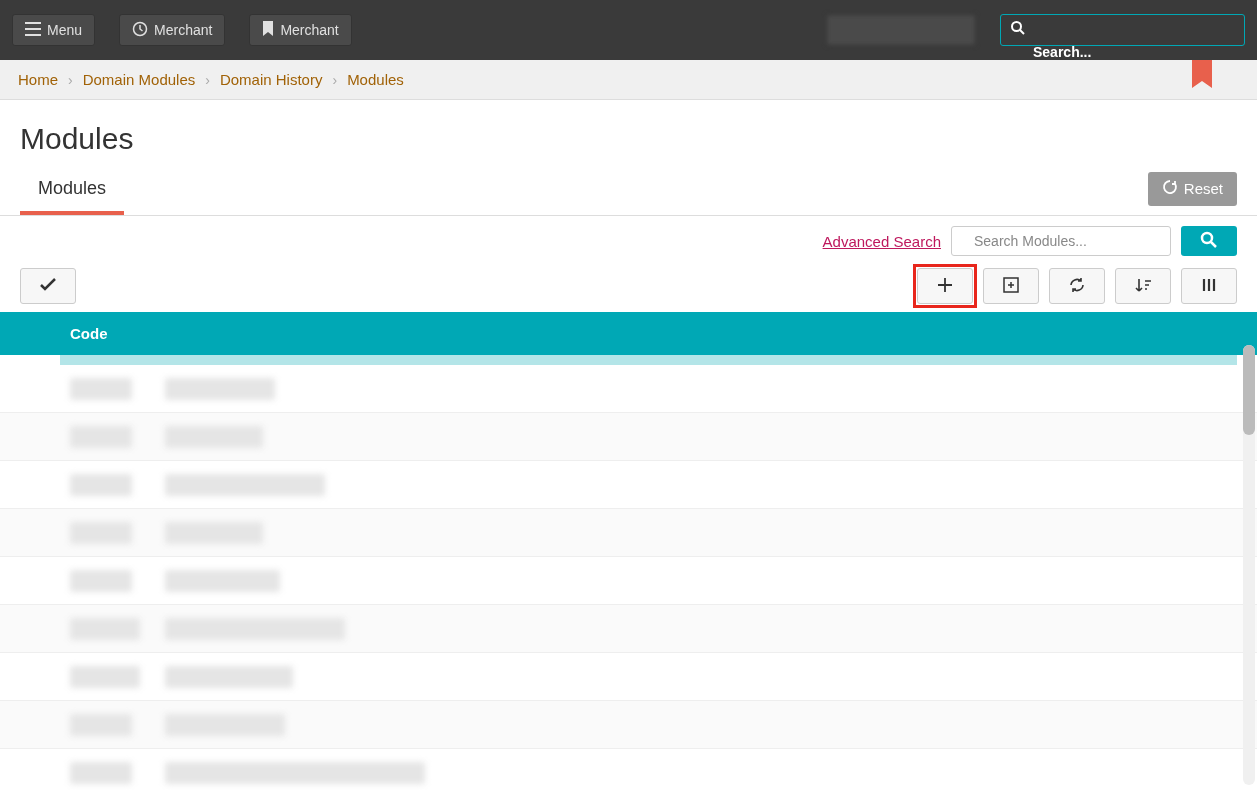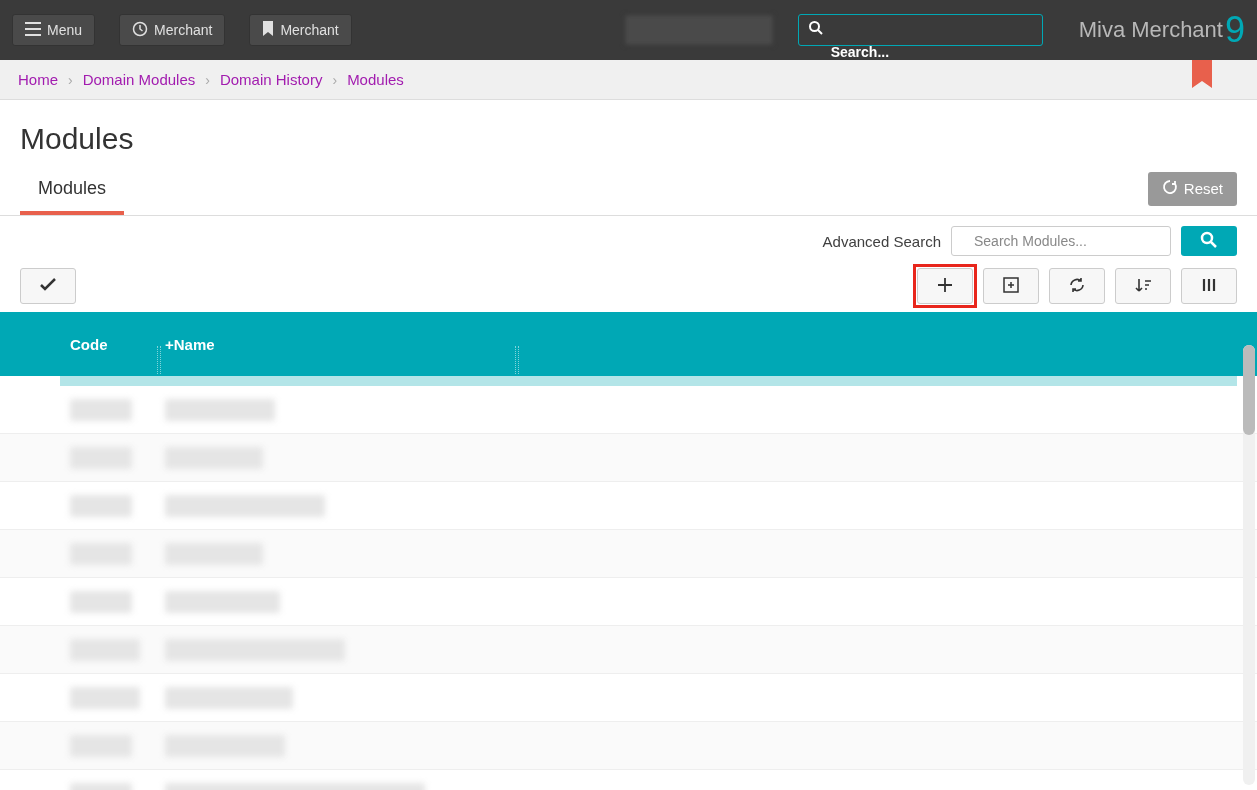--- a/index.html
+++ b/index.html
@@ -11,50 +11,50 @@
 .topbar-spacer { flex: 1; }
 .topbar-blurred { background: #4a4a4a; border: 1px solid #333; width: 150px; height: 32px; border-radius: 3px; filter: blur(2px); }
 .topbar-search { background: #3a3a3a; border: 1px solid #00a8b5; height: 32px; width: 245px; border-radius: 3px; display: flex; align-items: center; padding: 0 10px; color: #fff; gap: 8px; }
 .topbar-search input { background: transparent; border: none; color: #fff; outline: none; font-size: 14px; font-weight: bold; width: 100%; margin-top: 44px; }
 .topbar-search input::placeholder { color: #fff; }
 .logo { color: #b8b8b8; font-size: 22px; font-weight: 300; display: flex; align-items: center; gap: 2px; margin-left: 12px; }
 .logo-9 { color: #00a8b5; font-size: 36px; font-weight: 300; line-height: 0.6; }
 
 
 .breadcrumb-bar { background: #f0f0f0; border-bottom: 1px solid #ddd; height: 40px; display: flex; align-items: center; padding: 0 18px; gap: 10px; position: relative; }
-.breadcrumb-item { color: #a21caf; font-size: 15px; cursor: pointer; }
+.breadcrumb-item { color: #a16207; font-size: 15px; cursor: pointer; }
 .breadcrumb-sep { color: #aaa; font-size: 14px; }
 .bookmark-ribbon { position: absolute; right: 45px; top: 0; width: 20px; height: 28px; background: #e8604c; clip-path: polygon(0 0, 100% 0, 100% 100%, 50% 75%, 0 100%); }
 
 
 .page-header { padding: 22px 20px 10px 20px; }
 .page-title { font-size: 30px; font-weight: 400; color: #333; }
 
 
 .tabs-row { border-bottom: 1px solid #ddd; padding: 0 20px; display: flex; align-items: center; justify-content: space-between; }
 .tab { padding: 12px 18px; font-size: 18px; color: #333; border-bottom: 4px solid #e8604c; cursor: pointer; }
 .reset-btn { background: #999; color: #fff; border: none; height: 34px; padding: 0 14px; border-radius: 3px; display: flex; align-items: center; gap: 6px; font-size: 15px; cursor: pointer; margin-bottom: 4px; }
 
 
 .search-row { display: flex; justify-content: flex-end; align-items: center; padding: 10px 20px 8px; gap: 10px; }
-.adv-search { color: #404040; font-size: 15px; cursor: pointer; }
+.adv-search { color: #be185d; text-decoration: underline; font-size: 15px; cursor: pointer; }
 .search-modules { border: 1px solid #ccc; height: 30px; width: 220px; padding: 0 22px; border-radius: 3px; font-size: 14px; outline: none; }
 .search-modules::placeholder { color: #888; }
 .search-go-btn { background: #00a8b5; border: none; color: #fff; width: 56px; height: 30px; border-radius: 3px; display: flex; align-items: center; justify-content: center; cursor: pointer; }
 
 
 .toolbar-row { display: flex; align-items: center; justify-content: space-between; padding: 4px 20px 8px; }
 .toolbar-left { display: flex; gap: 8px; }
 .toolbar-right { display: flex; gap: 10px; }
 .square-btn { background: #f7f7f7; border: 1px solid #ccc; width: 56px; height: 36px; border-radius: 3px; display: flex; align-items: center; justify-content: center; cursor: pointer; color: #333; }
 .highlighted { position: relative; }
 .highlight-box { position: absolute; border: 3px solid #e8261c; top: -4px; left: -4px; right: -4px; bottom: -4px; pointer-events: none; }
 
 
-.table-header { background: #00a8b5; color: #fff; height: 64px; display: flex; align-items: center; padding: 0 0 0 20px; font-weight: bold; font-size: 15px; position: relative; }
+.table-header { background: #00a8b5; color: #fff; height: 43px; display: flex; align-items: center; padding: 0 0 0 20px; font-weight: bold; font-size: 15px; position: relative; }
 .col-check { width: 50px; }
 .col-code { width: 95px; }
 .col-name { width: 350px; position: relative; }
 .col-sep { position: absolute; left: -8px; top: 10px; height: 28px; width: 4px; border-left: 1px dotted rgba(255,255,255,0.5); border-right: 1px dotted rgba(255,255,255,0.5); }
 
 
 .table-body { background: #fff; }
 .highlight-strip { background: #b3e5e8; height: 10px; margin: 0 20px 0 60px; }
 .table-row { height: 48px; border-bottom: 1px solid #eee; display: flex; align-items: center; padding: 0 0 0 20px; }
 .table-row:nth-child(even) { background: #fafafa; }
@@ -103,24 +103,20 @@
   <div class="topbar-spacer"></div>
   <div class="topbar-blurred"></div>
   <div class="topbar-search">
     <span class="icon-svg">
       <svg width="14" height="14" viewBox="0 0 14 14">
           <circle cx="5.5" cy="5.5" r="4.5" stroke="#fff" stroke-width="2" fill="none"></circle>
           <path d="M9 9l4 4" stroke="#fff" stroke-width="2"></path>
         </svg>
     </span>
     <input type="text" placeholder="Search..." style="">
-  </div>
-  <div class="logo">
-    <span>Miva Merchant</span>
-    <span class="logo-9">9</span>
   </div>
 </div>
 
 <div class="breadcrumb-bar">
   <span class="breadcrumb-item">Home</span>
   <span class="breadcrumb-sep">›</span>
   <span class="breadcrumb-item">Domain Modules</span>
   <span class="breadcrumb-sep">›</span>
   <span class="breadcrumb-item">Domain History</span>
   <span class="breadcrumb-sep">›</span>
@@ -206,25 +202,20 @@
             <path d="M4 3v12M9 3v12M14 3v12" stroke="#333" stroke-width="2.2"></path>
           </svg>
       </span>
     </button>
   </div>
 </div>
 
 <div class="table-header">
   <div class="col-check"></div>
   <div class="col-code">Code</div>
-  <div class="col-name">
-    <div class="col-sep"></div>
-    <span>+Name</span>
-    <div class="col-sep" style="left:350px"></div>
-  </div>
 </div>
 
 <div class="table-body">
   <div class="highlight-strip"></div>
   <div id="rows-container">
       <div class="table-row">
         <div class="cell-check"></div>
         <div class="cell-code">
           <div class="blur-cell" style="width:62px"></div>
         </div>

